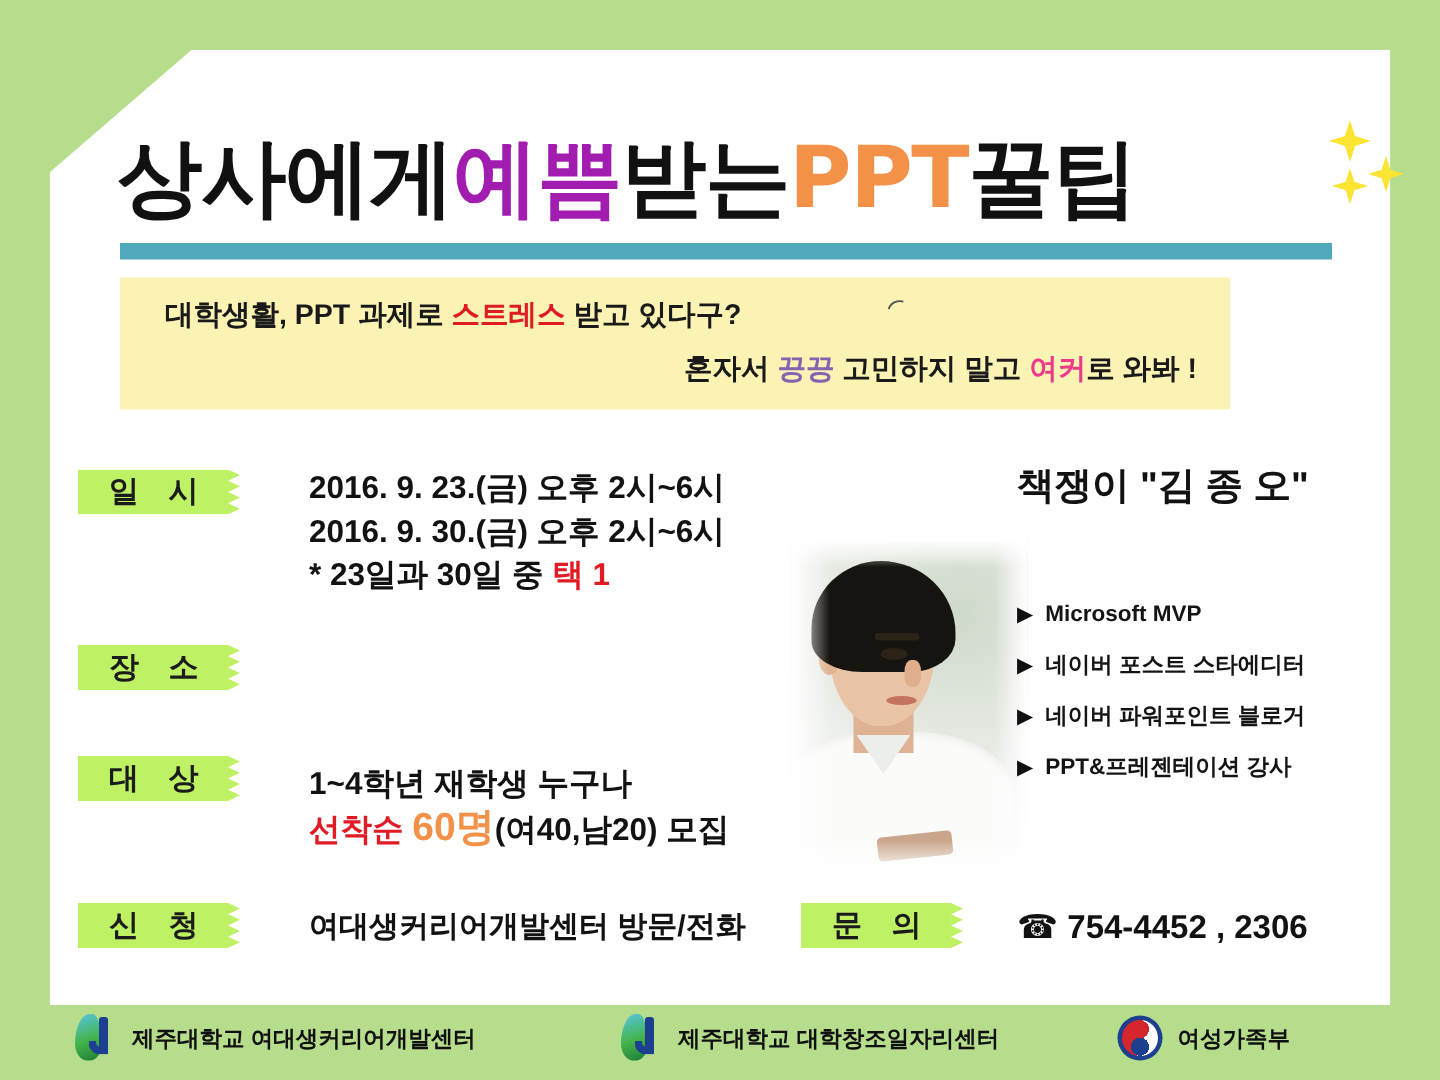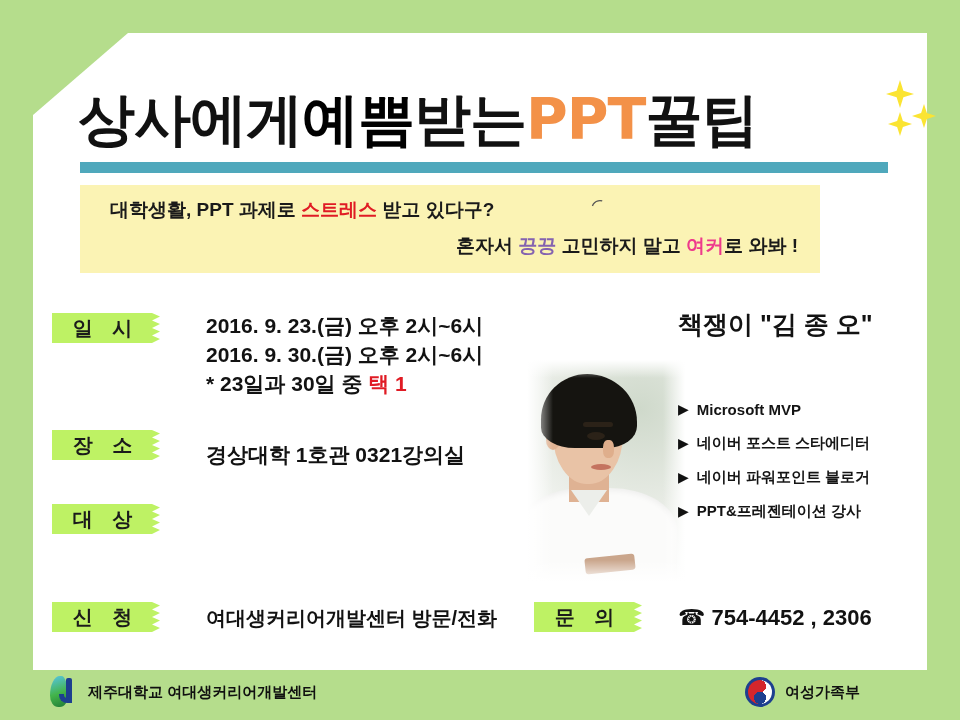--- a/index.html
+++ b/index.html
@@ -32,21 +32,21 @@
   }
   #title .t {
     font-size: 57px;
     font-weight: bold;
     letter-spacing: -1px;
     line-height: 72px;
     display: inline-block;
     vertical-align: top;
   }
   .tk { color: #111111; }
-  .tp { color: #000000; }
+  .tp { color: #a21caf; }
   .to { color: #f39148; font-family: "DejaVu Sans", sans-serif; letter-spacing: 1px; }
 
   #title-underline {
     position: absolute;
     left: 80px; top: 162px;
     width: 808px; height: 11px;
     background: #4fa8bc;
   }
 
   
@@ -307,23 +307,26 @@
   </div>
 
   <div class="tag" id="tag-date">일 시</div>
   <div class="rowtext" id="txt-date">
     <div>2016. 9. 23.(금) 오후 2시~6시</div>
     <div>2016. 9. 30.(금) 오후 2시~6시</div>
     <div><span>* 23일과 30일 중 </span><span class="red">택 1</span></div>
   </div>
 
   <div class="tag" id="tag-place">장 소</div>
-  <div class="rowtext" id="txt-place">경상대학 1호관 0321강의실</div>
 
   <div class="tag" id="tag-who">대 상</div>
+  <div class="rowtext" id="txt-who">
+    <div>1~4학년 재학생 누구나</div>
+    <div><span class="red">선착순 </span><span class="orange" style="font-size:26px">60명</span><span>(여40,남20) 모집</span></div>
+  </div>
 
   <div class="tag" id="tag-apply">신 청</div>
   <div class="rowtext" id="txt-apply">여대생커리어개발센터 방문/전화</div>
 
   <div class="rowtext" id="txt-inst">책쟁이 "김 종 오"</div>
 
   <div id="photo">
     <div class="bg"></div>
     <div class="shirt"></div>
     <div class="neck"></div>
@@ -369,20 +372,28 @@
 
   <div id="footer">
     <div class="logo-group" id="lg1">
       <div class="jnu-mark">
         <div class="flame"></div>
           <div class="jbar"></div>
           <div class="jhook"></div>
       </div>
       <div class="lbl">제주대학교 여대생커리어개발센터</div>
     </div>
+    <div class="logo-group" id="lg2">
+      <div class="jnu-mark">
+        <div class="flame"></div>
+          <div class="jbar"></div>
+          <div class="jhook"></div>
+      </div>
+      <div class="lbl">제주대학교 대학창조일자리센터</div>
+    </div>
     <div class="logo-group" id="lg3">
       <div class="taeguk">
         <div class="circ"></div>
           <div class="swirl"></div>
           <div class="wh"></div>
       </div>
       <div class="lbl">여성가족부</div>
     </div>
   </div>
 

